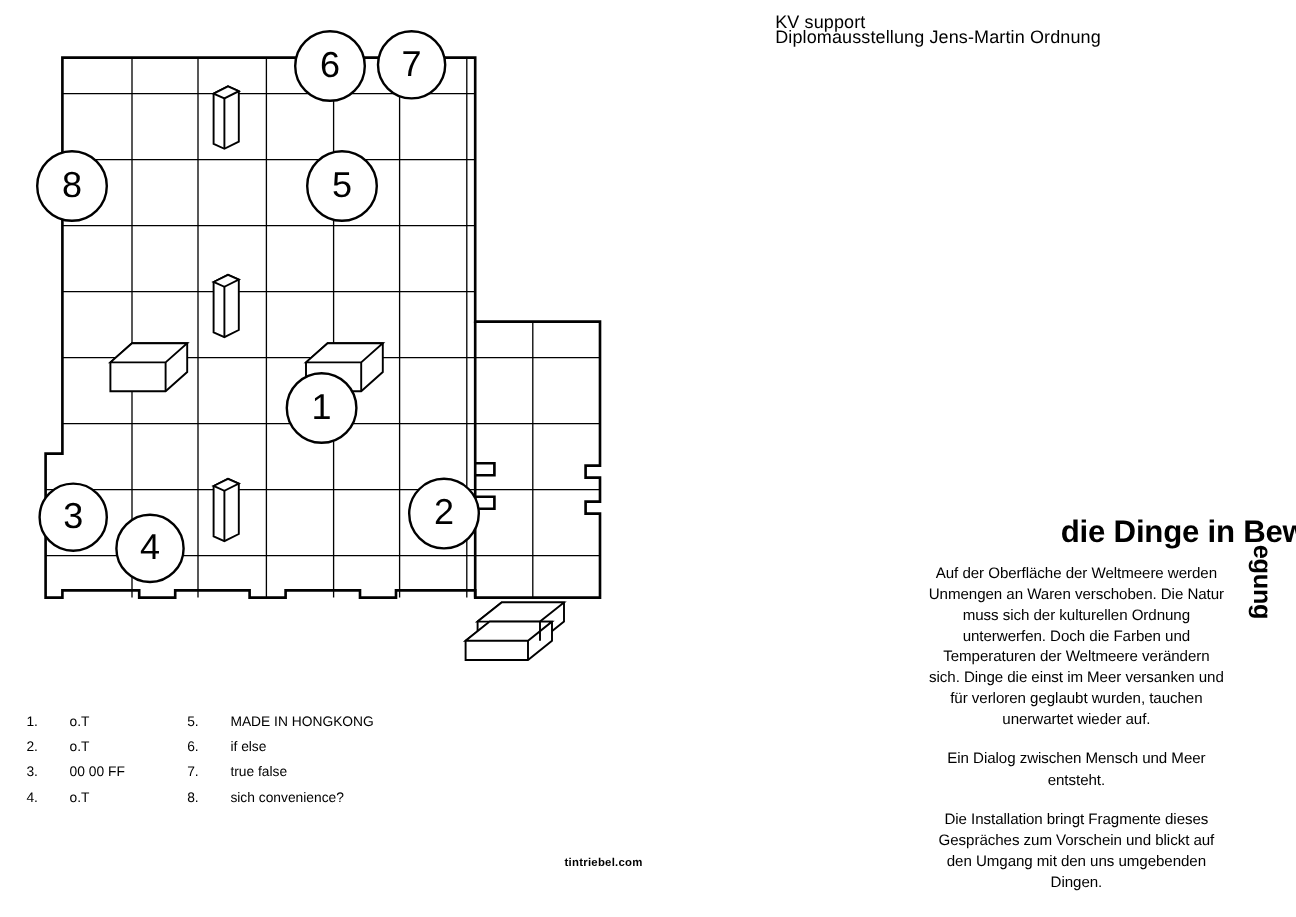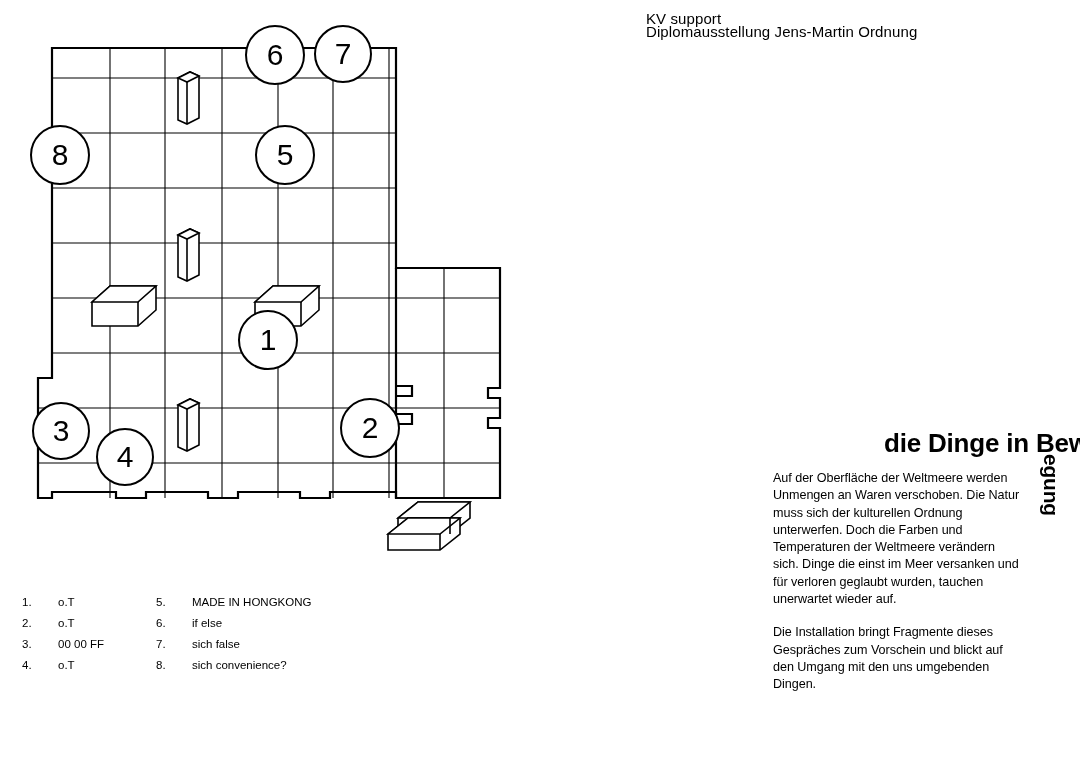--- a/index.html
+++ b/index.html
@@ -125,21 +125,21 @@
   }
   .body-text {
     position: absolute;
     left: 0px;
     top: 42px;
     width: 248px;
     font-size: 12.6px;
     line-height: 17.3px;
     letter-spacing: -0.05px;
   }
-  .body-text p { margin: 0 0 16px 0; }
+  .body-text p { margin: 0 0 16px 0; text-align: center; }
   .body-text p:last-child { margin-bottom: 0; }
 </style>
 </head>
 <body>
 
 <div class="page">
 
   <div class="credits">
     <div>KV support</div>
     <div>Diplomausstellung Jens-Martin Ordnung</div>
@@ -263,32 +263,34 @@
       <div class="legend-row">
         <span class="legend-num">5.</span>
         <span class="legend-label">MADE IN  HONGKONG</span>
       </div>
       <div class="legend-row">
         <span class="legend-num">6.</span>
         <span class="legend-label">if else</span>
       </div>
       <div class="legend-row">
         <span class="legend-num">7.</span>
-        <span class="legend-label">sich false</span>
+        <span class="legend-label">true false</span>
       </div>
       <div class="legend-row">
         <span class="legend-num">8.</span>
         <span class="legend-label">sich convenience?</span>
       </div>
     </div>
   </div>
 
+  <div class="footer">tintriebel.com</div>
 
   <div class="right-block">
     <div class="title-main">die Dinge in Bew</div>
     <div class="title-wrap">egung</div>
     <div class="body-text">
       <p>Auf der Oberfläche der Weltmeere werden Unmengen an Waren verschoben. Die Natur muss sich der kulturellen Ordnung unterwerfen. Doch die Farben und Temperaturen der Weltmeere verändern sich. Dinge die einst im Meer versanken und für verloren geglaubt wurden, tauchen unerwartet wieder auf.</p>
+      <p>Ein Dialog zwischen Mensch und Meer entsteht.</p>
       <p>Die Installation bringt Fragmente dieses Gespräches zum Vorschein und blickt auf den Umgang mit den uns umgebenden Dingen.</p>
     </div>
   </div>
 
 </div>
 
 </body></html>

